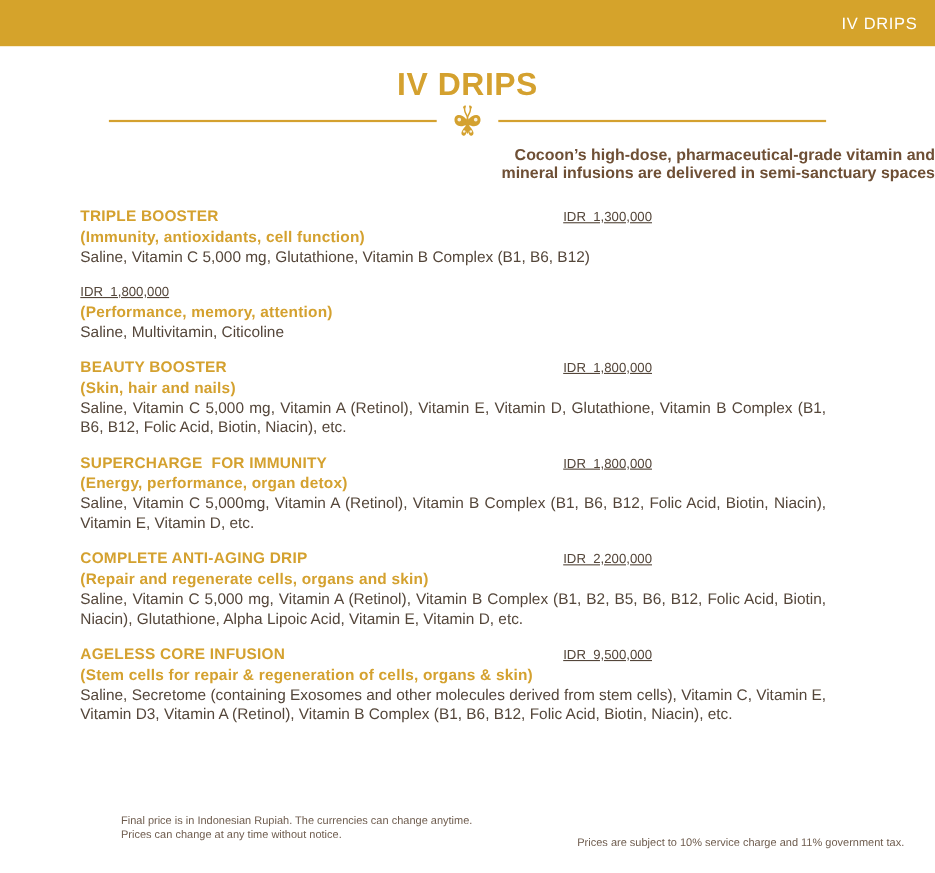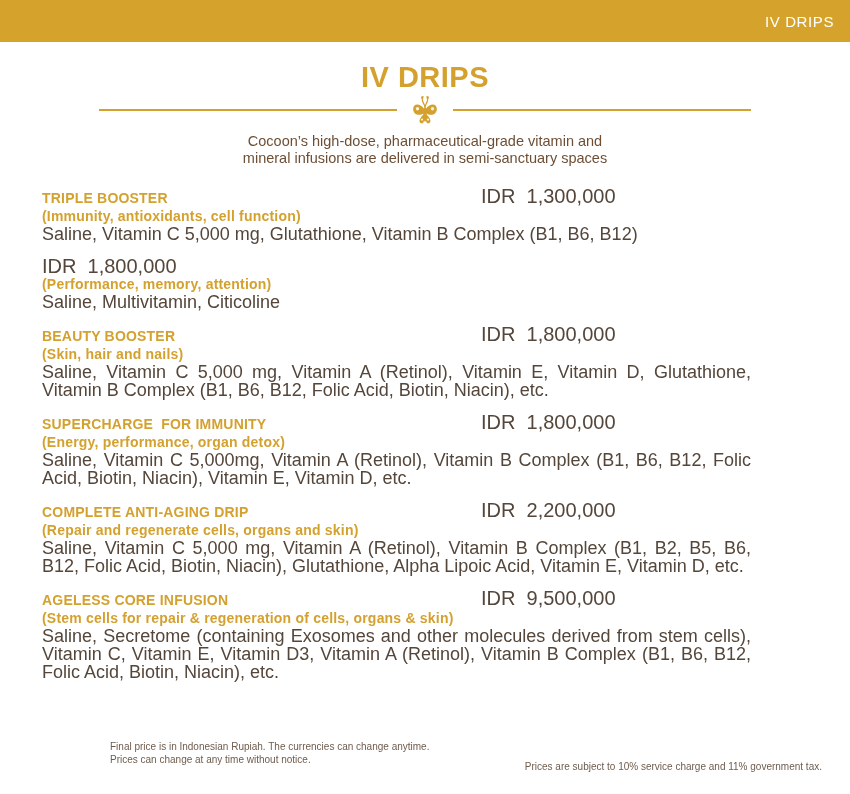--- a/index.html
+++ b/index.html
@@ -41,57 +41,58 @@
     gap: 13px;
   }
   .divider .line {
     flex: 1;
     height: 1.5px;
     background: var(--gold, #D4A12F);
   }
   .butterfly { width: 30px; height: 32px; display: block; }
   .intro {
     margin-top: 7px;
-    text-align: center;
+    text-align: right;
     color: var(--brown, #6E4F35);
-    font-weight: normal;
+    font-weight: bold;
     font-size: 14.5px;
     line-height: 16.5px;
   }
-  .menu { margin: 21px 99px 0 42px; }
+  .menu { margin: 21px 99px 0 73px; }
   .item { margin-bottom: 14px; }
   .item-head {
     display: grid;
     grid-template-columns: 439px 1fr;
     align-items: baseline;
   }
   .item-name {
     color: var(--gold, #D4A12F);
     font-weight: bold;
     font-size: 14px;
     line-height: 18px;
     letter-spacing: 0.2px;
     white-space: pre-wrap;
   }
   .item-price {
     color: var(--body_text, #54463A);
-    font-size: 20px;
+    font-size: 12px;
     line-height: 18px;
     white-space: pre-wrap;
+    text-decoration: underline;
   }
   .item-sub {
     color: var(--gold, #D4A12F);
     font-weight: bold;
     font-size: 14px;
     line-height: 18px;
     letter-spacing: 0.2px;
   }
   .item-desc {
     color: var(--body_text, #54463A);
-    font-size: 18px;
+    font-size: 14px;
     line-height: 18px;
     text-align: justify;
   }
   .footer {
     position: absolute;
     left: 110px;
     right: 28px;
     bottom: 21px;
     display: flex;
     justify-content: space-between;

